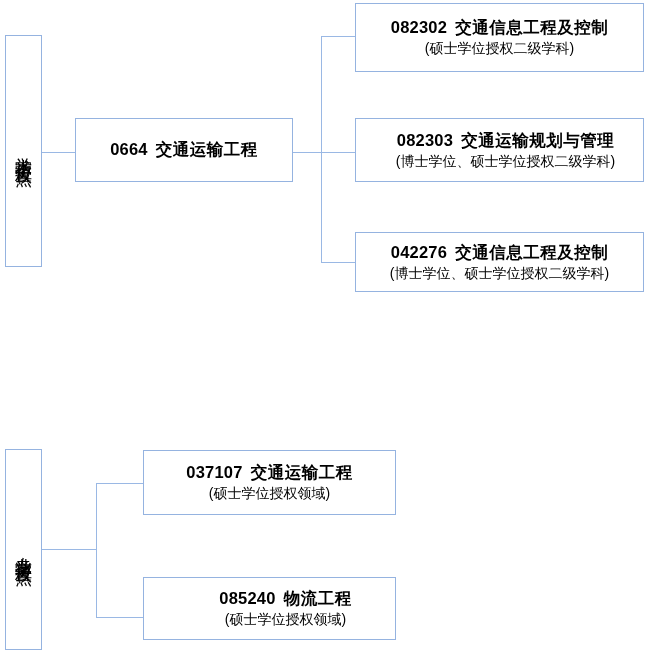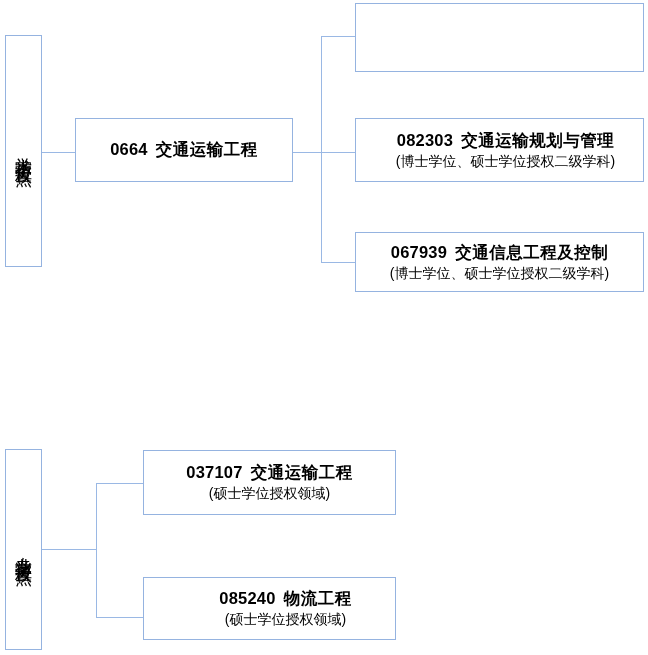--- a/index.html
+++ b/index.html
@@ -95,29 +95,31 @@
   </div>
 
   <div class="hline" style="left:293px; top:152px; width:29px;"></div>
   <div class="vline" style="left:321px; top:36px; height:226px;"></div>
 
   <div class="hline" style="left:321px; top:36px; width:34px;"></div>
   <div class="hline" style="left:321px; top:152px; width:34px;"></div>
   <div class="hline" style="left:321px; top:262px; width:34px;"></div>
 
   <div class="box" style="left:355px; top:3px; width:289px; height:69px;">
+    <span class="line1"><span class="code">082302</span><span>交通信息工程及控制</span></span>
+    <span class="line2">(硕士学位授权二级学科)</span>
   </div>
 
   <div class="box" style="left:355px; top:118px; width:289px; height:64px;padding-left:12px;">
     <span class="line1"><span class="code">082303</span><span>交通运输规划与管理</span></span>
     <span class="line2">(博士学位、硕士学位授权二级学科)</span>
   </div>
 
   <div class="box" style="left:355px; top:232px; width:289px; height:60px;">
-    <span class="line1"><span class="code">067939</span><span>交通信息工程及控制</span></span>
+    <span class="line1"><span class="code">042276</span><span>交通信息工程及控制</span></span>
     <span class="line2">(博士学位、硕士学位授权二级学科)</span>
   </div>
 
   <div class="vbox" style="left:5px; top:449px; width:37px; height:201px;">
     <span class="vtext">专业学位授权点</span>
   </div>
 
   <div class="hline" style="left:42px; top:549px; width:55px;"></div>
   <div class="vline" style="left:96px; top:483px; height:134px;"></div>
 

